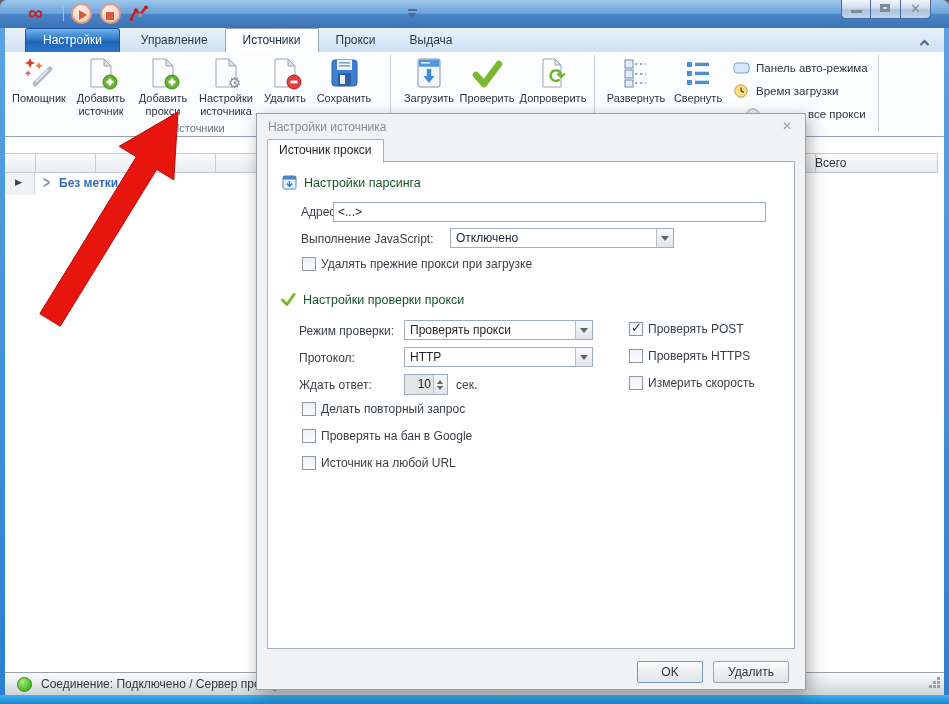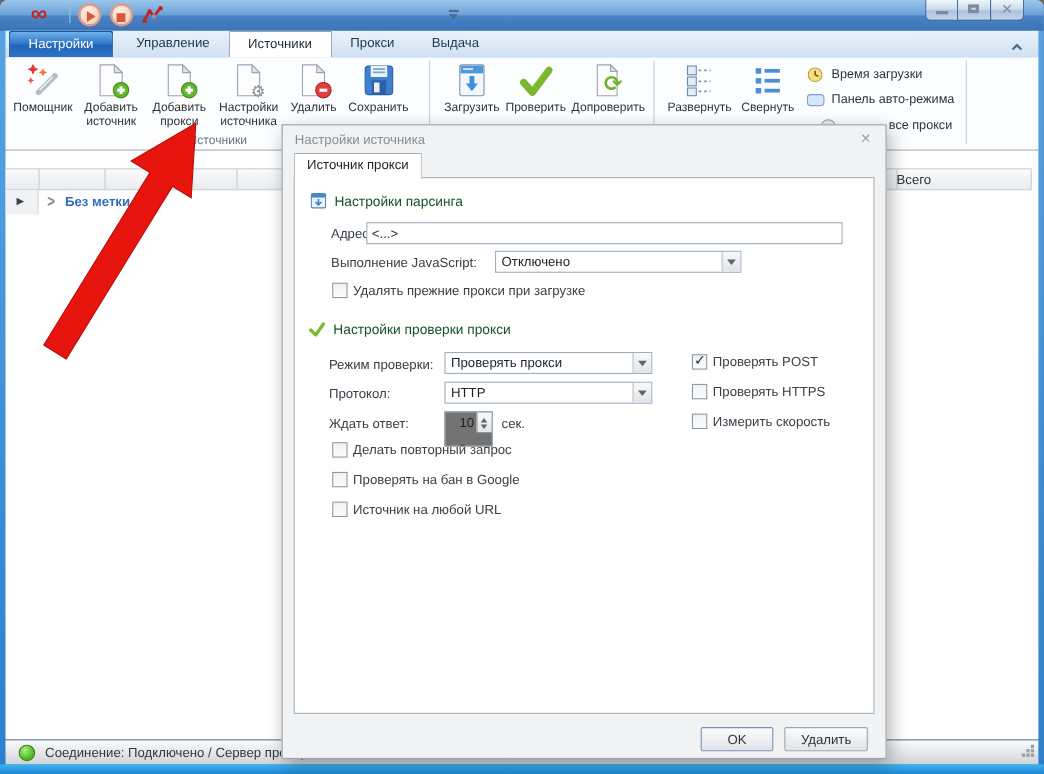--- a/index.html
+++ b/index.html
@@ -26,21 +26,21 @@
       border:1px solid #4a6c9c;border-top:none;box-sizing:border-box;position:relative;}
   .wbtn:first-child{border-radius:0 0 0 5px;}
   .wbtn:last-child{border-radius:0 0 5px 0;}
   .wbtn+.wbtn{border-left:none;}
   .gl-min{position:absolute;left:9px;top:10px;width:11px;height:3px;background:#7d8c9c;}
   .gl-max{position:absolute;left:9px;top:4px;width:10px;height:8px;border:3px solid #7d8c9c;box-sizing:border-box;background:transparent;}
   .gl-close{position:absolute;left:0;top:1px;width:100%;text-align:center;color:#7d8c9c;font-weight:bold;font-size:13px;}
   
   .tabstrip{position:absolute;left:5px;right:5px;top:28px;height:24px;
       background:linear-gradient(180deg,#e9f2fb,#cfe0f2);}
-  .tabs{display:flex;padding-left:3px;height:100%;}
+  .tabs{display:flex;padding-left:20px;height:100%;align-items:flex-end;}
   .tab{padding:4px 17px 5px 17px;color:#26394e;cursor:default;}
   .tab.app{background:linear-gradient(180deg,#6fb2ec,#2d74c6 48%,#1f64b8 52%,#2d74c6);color:#fff;
       border:1px solid #1a55a2;border-bottom:none;border-radius:3px 3px 0 0;margin-right:4px;}
   .tab.active{background:#fff;border:1px solid #97a4b4;border-bottom:none;border-radius:2px 2px 0 0;color:#1d2a38;}
   .ribcollapse{position:absolute;right:14px;top:8px;}
   
   .ribbon{position:absolute;left:5px;right:5px;top:52px;height:85px;background:#fcfdfe;border-bottom:1px solid #97a0ad;box-sizing:border-box;}
   .rgroup{position:absolute;top:3px;display:flex;}
   .rg1{left:3px;}
   .rg2{left:397px;}
@@ -86,21 +86,21 @@
   .dtab.active{height:23px;margin-top:0;background:#fff;color:#1d2229;position:relative;z-index:3;}
   .dlg-panel{position:absolute;left:10px;top:47px;width:528px;height:488px;background:#fff;border:1px solid #a6afb8;box-sizing:border-box;z-index:2;}
   .dlg-panel label{position:absolute;color:#3a4048;}
   .sec{position:absolute;left:14px;display:flex;align-items:center;color:#14532d;font-size:12.5px;}
   .sec .si{margin-right:7px;position:relative;top:1px;}
   .tinput{position:absolute;left:65px;top:40px;width:433px;height:20px;border:1px solid #9dadbd;background:#fff;box-sizing:border-box;line-height:18px;padding-left:4px;color:#1d2229;}
   .combo{position:absolute;height:20px;border:1px solid #9dadbd;background:#fff;box-sizing:border-box;}
   .combo .val{position:absolute;left:5px;top:2px;color:#1d2229;white-space:nowrap;}
   .cbtn{position:absolute;right:0;top:0;width:17px;height:18px;background:linear-gradient(180deg,#f8f9fa,#e1e4e8);border-left:1px solid #b6bec6;box-sizing:border-box;}
   .cbtn::after{content:"";position:absolute;left:4px;top:7px;border:4px solid transparent;border-top:5px solid #5d666f;}
-  .spin{position:absolute;left:136px;width:44px;height:32px;border:1px solid #9dadbd;background:#737373;box-sizing:border-box;}
+  .spin{position:absolute;left:136px;width:44px;height:21px;border:1px solid #9dadbd;background:#e5e5e5;box-sizing:border-box;}
   .spin .val{position:absolute;right:16px;top:2px;color:#1d2229;}
   .spincol{position:absolute;right:0;top:0;width:13px;height:18px;border-left:1px solid #b6bec6;background:linear-gradient(180deg,#f8f9fa,#e1e4e8);}
   .sup{position:absolute;left:3px;top:2px;border:3.5px solid transparent;border-bottom:4px solid #5d666f;}
   .sdn{position:absolute;left:3px;top:11px;border:3.5px solid transparent;border-top:4px solid #5d666f;}
   .cb{position:absolute;width:12px;height:12px;border:1px solid #8f99a3;background:linear-gradient(180deg,#eef1f3,#fdfdfd);box-sizing:content-box;}
   .cbmark{position:absolute;left:1px;top:-3px;font-size:13px;font-weight:bold;color:#2f343b;}
   .dbtn{position:absolute;top:547px;height:22px;background:linear-gradient(180deg,#fefefe,#eef0f2 45%,#e1e4e8);
       border:1px solid #9ba6b0;border-radius:2px;color:#2f343b;font-size:12px;font-family:inherit;}
   .dbtn.ok{left:380px;width:66px;border-color:#7a93b8;}
   .dbtn.cancel{left:456px;width:76px;}
@@ -294,33 +294,33 @@
           </svg>
         </span>
         <span class="rlbl">Свернуть</span>
       </div>
     </div>
 
     <div class="toggles">
       <div class="trow">
         <span class="ticon">
           <svg width="17" height="14" viewBox="0 0 17 14">
-            <circle cx="8" cy="7" r="6.2" fill="#f7df8a" stroke="#c89c30"></circle>
-            <path d="M8 7 L8 3.4 M8 7 L11 8.4" stroke="#6a5210" stroke-width="1.4"></path>
-          </svg>
-        </span>
-        <span class="tlbl">Время загрузки</span>
+              <rect x="1" y="2" width="15" height="10" rx="3" fill="#d5e7f8" stroke="#7ba6cf"></rect>
+            </svg>
+        </span>
+        <span class="tlbl">Панель авто-режима</span>
       </div>
       <div class="trow">
         <span class="ticon">
           <svg width="17" height="14" viewBox="0 0 17 14">
-              <rect x="1" y="2" width="15" height="10" rx="3" fill="#d5e7f8" stroke="#7ba6cf"></rect>
-            </svg>
-        </span>
-        <span class="tlbl">Панель авто-режима</span>
+            <circle cx="8" cy="7" r="6.2" fill="#f7df8a" stroke="#c89c30"></circle>
+            <path d="M8 7 L8 3.4 M8 7 L11 8.4" stroke="#6a5210" stroke-width="1.4"></path>
+          </svg>
+        </span>
+        <span class="tlbl">Время загрузки</span>
       </div>
       <div class="trow t3">
         <span class="ticon">
           <svg width="17" height="14" viewBox="0 0 17 14">
               <circle cx="8" cy="8" r="6.2" fill="#e8edf2" stroke="#93a0ad"></circle>
             </svg>
         </span>
         <span class="tlbl">все прокси</span>
       </div>
     </div>

